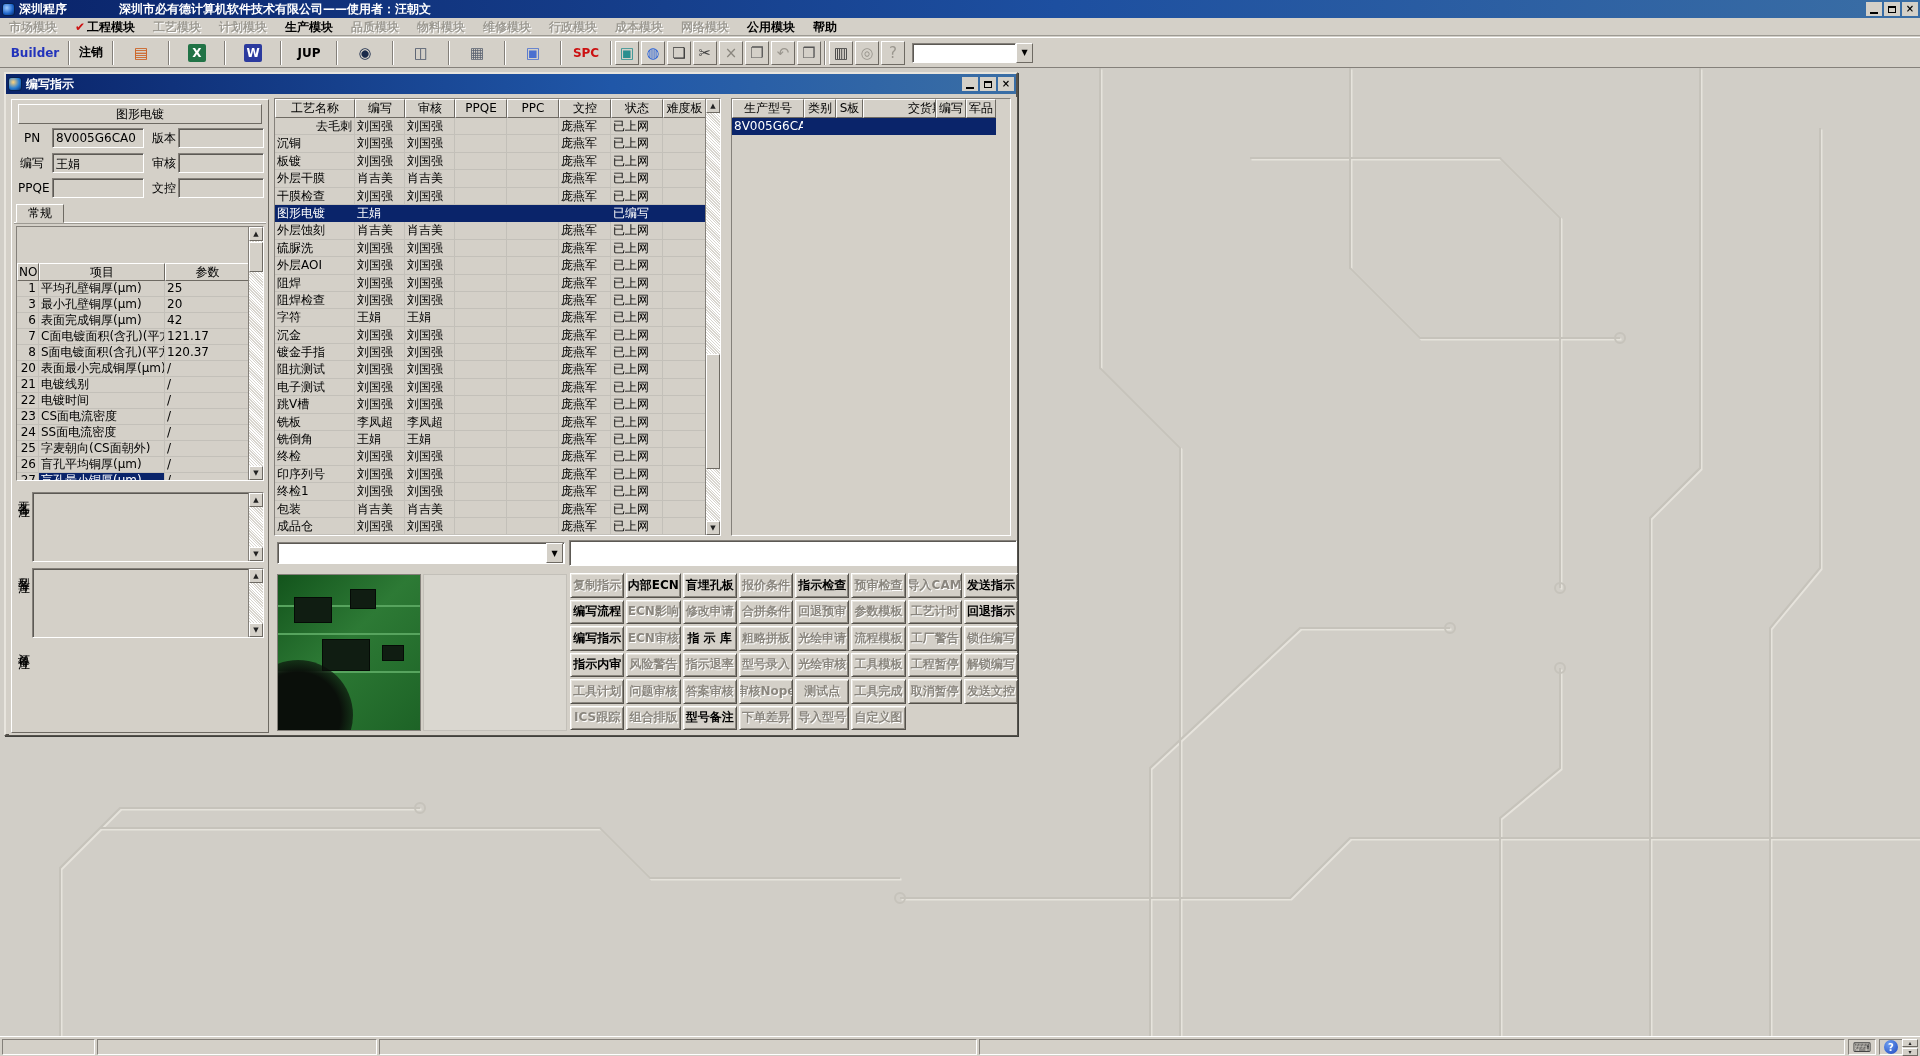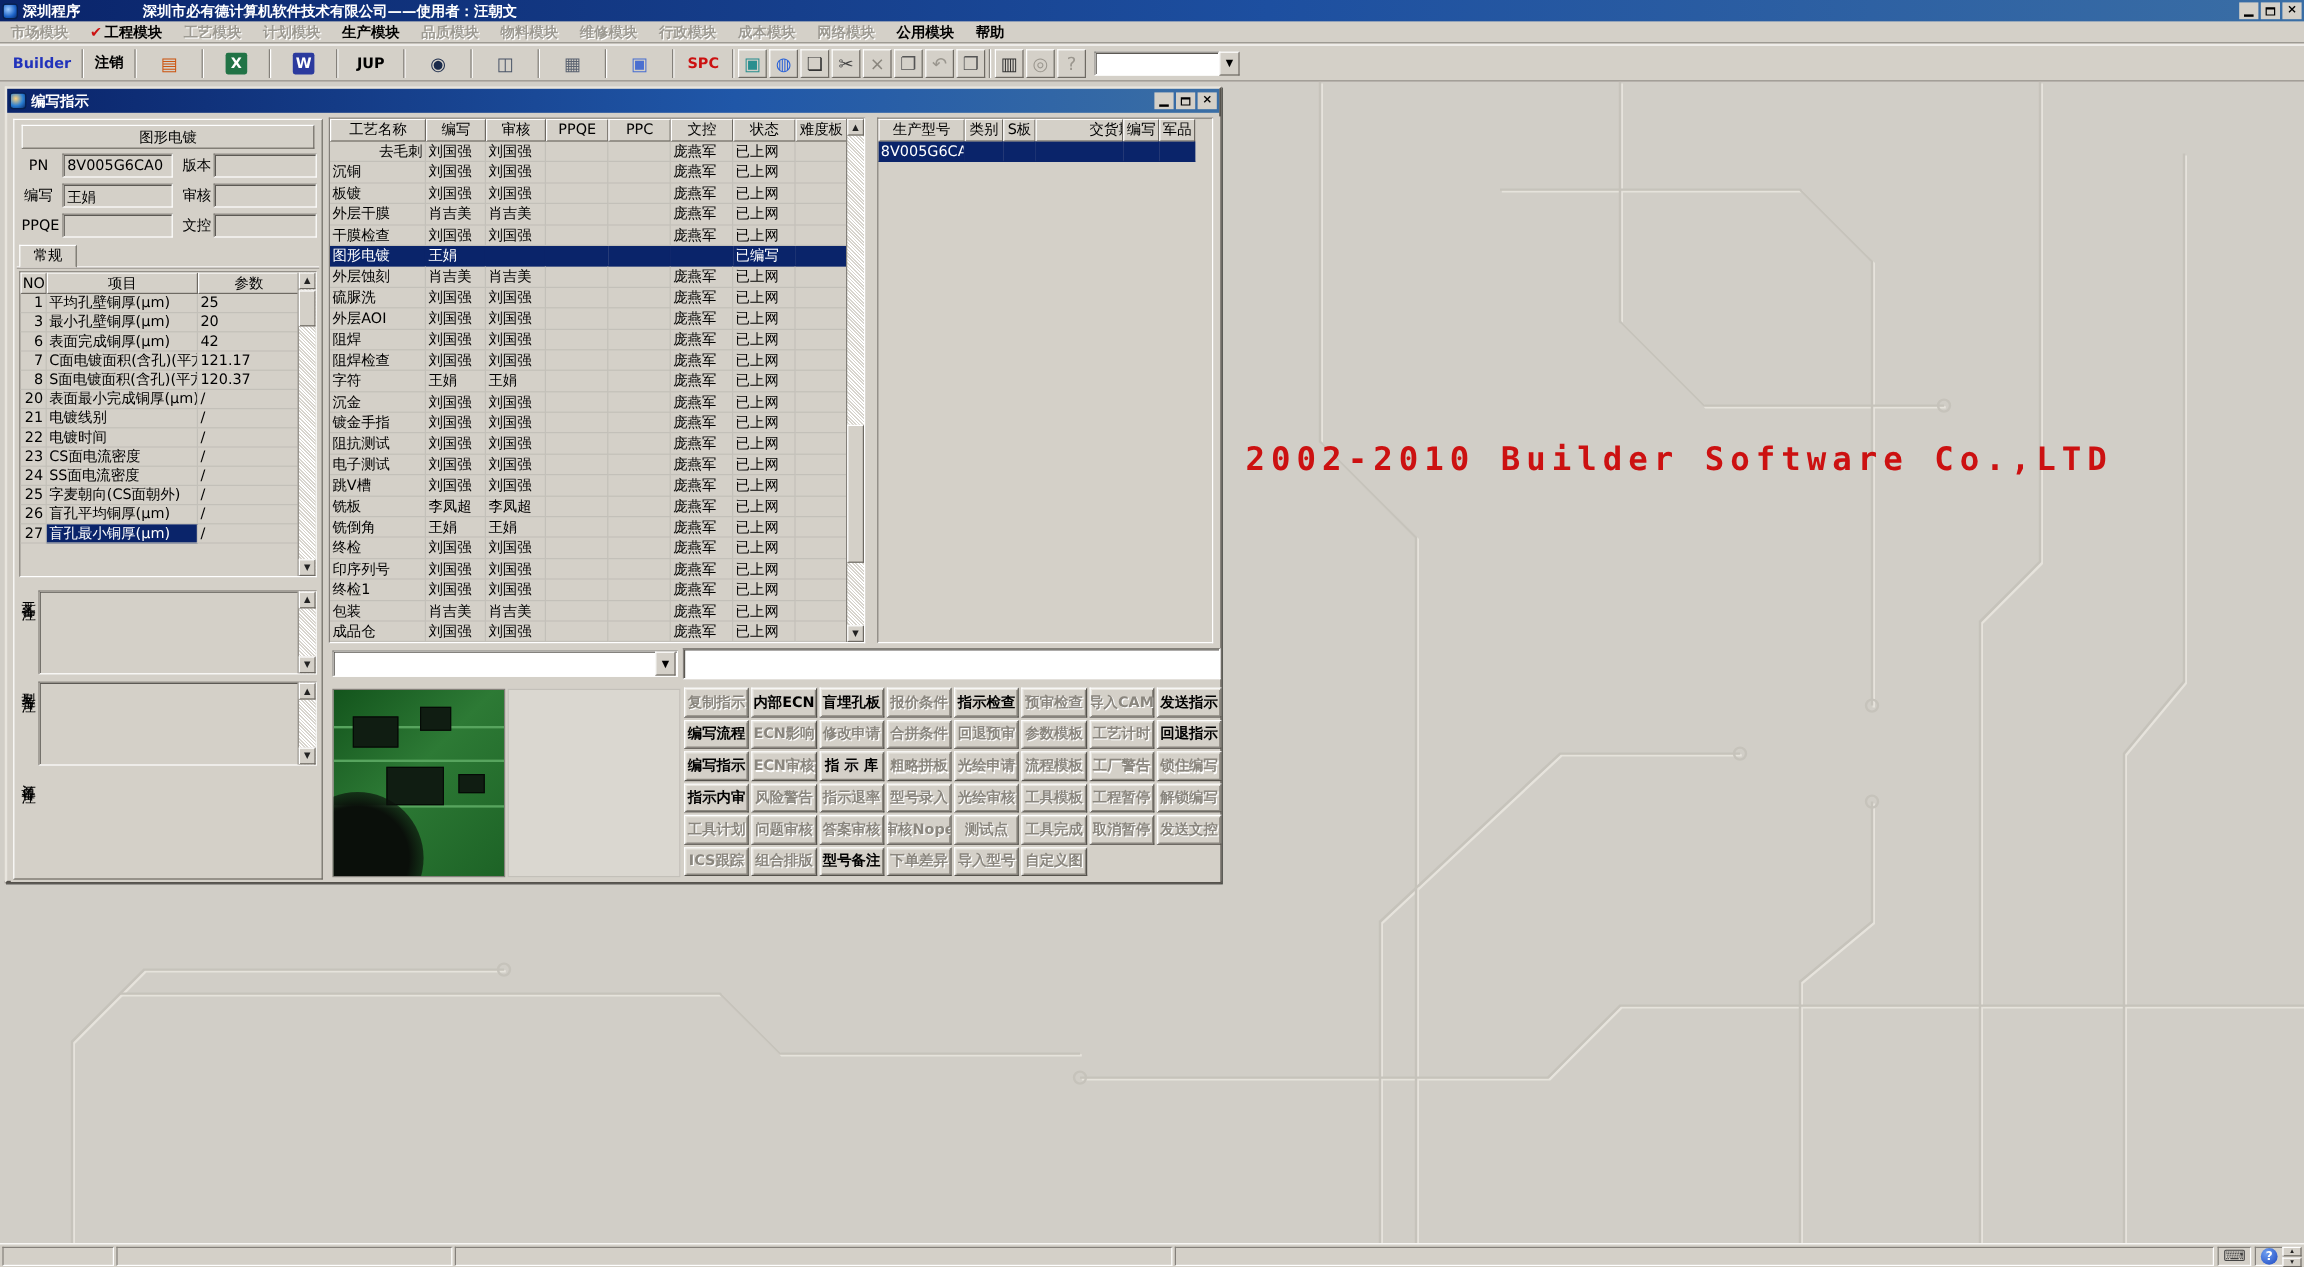--- a/index.html
+++ b/index.html
@@ -64,21 +64,21 @@
   .tabline{position:absolute;left:2px;top:122px;width:252px;height:2px;border-top:1px solid #fff;border-bottom:1px solid #9d9a93;}
   
   .t-row{display:flex;}
   .t-cell{overflow:hidden;white-space:nowrap;padding:0 2px;border-right:1px solid #c3c0b9;border-bottom:1px solid #c3c0b9;flex:none;}
   .t-hcell{background:#d4d0c8;border:1px solid;border-color:#ffffff #6e6a63 #6e6a63 #ffffff;text-align:center;padding:0 1px;}
   .t-row.sel .t-cell{background:#0a246a;color:#fff;border-color:#0a246a;}
   .t-cell.sel{background:#0a246a;color:#fff;}
   .params-box{position:absolute;left:4px;top:126px;width:248px;height:255px;background:#d4d0c8;
     border:1px solid;border-color:#84807a #fff #fff #84807a;overflow:hidden;}
   .params-box .t-row{height:16px;line-height:15px;}
-  .params-box .t-row.t-head{height:18px;line-height:16px;}
+  .params-box .t-row.t-head{height:18px;line-height:16px;margin-top:36px;}
   .params-box .t-cell:nth-child(1){text-align:right;}
   .proc-box{position:absolute;left:265px;top:1px;width:447px;height:438px;background:#d4d0c8;
     border:1px solid;border-color:#84807a #fff #fff #84807a;overflow:hidden;}
   .proc-box .t-row{height:17.4px;line-height:16px;}
   .proc-box .t-row.t-head{height:19px;line-height:17px;}
   .model-box{position:absolute;left:722px;top:1px;width:280px;height:438px;background:#d4d0c8;
     border:1px solid;border-color:#84807a #fff #fff #84807a;overflow:hidden;}
   .model-box .t-row{height:17px;line-height:16px;}
   .model-box .t-row.t-head{height:19px;line-height:17px;}
   
@@ -215,21 +215,20 @@
           <path d="M1350,0 V200 L1420,270 H1620"></path>
         <circle cx="1450" cy="560" r="5"></circle>
           <circle cx="1560" cy="520" r="5"></circle>
           <circle cx="900" cy="830" r="5"></circle>
         <circle cx="420" cy="740" r="5"></circle>
           <circle cx="1620" cy="270" r="5"></circle>
           <circle cx="1560" cy="600" r="5"></circle>
       </g>
     </svg>
 
-    <div class="wm-red">2002-2010 Builder Software Co.,LTD</div>
 
     <div class="dialog">
       <div class="dlg-tb">
         <span class="dlg-ico"></span>
         <span>编写指示</span>
         <span class="dlg-btns">
           <span class="wbtn">
               <span class="mini"></span>
             </span>
           <span class="wbtn">

